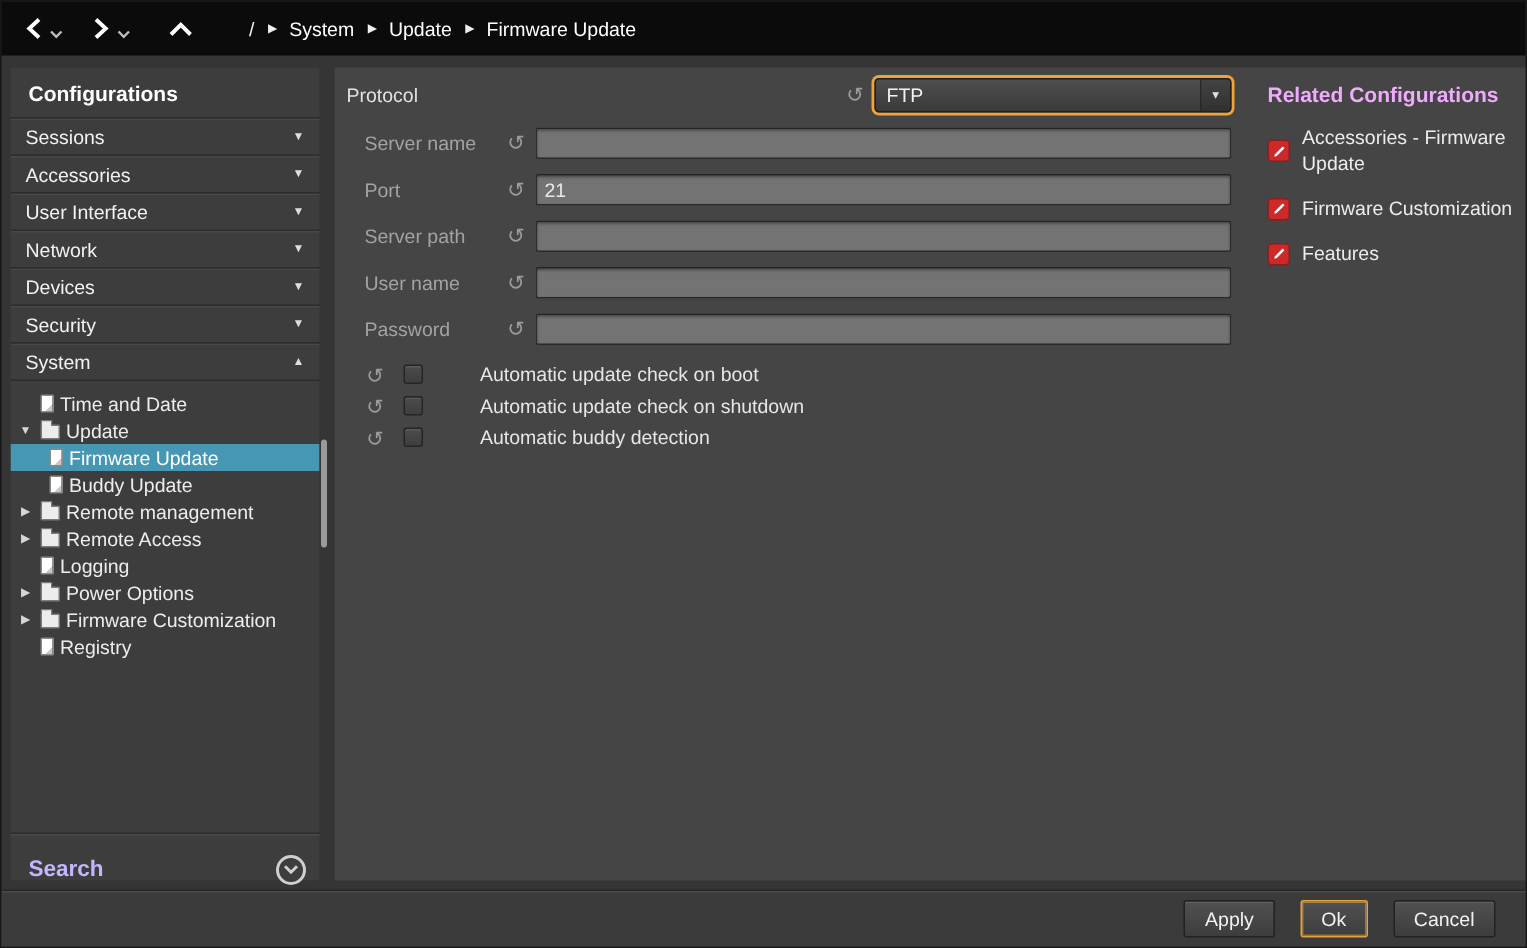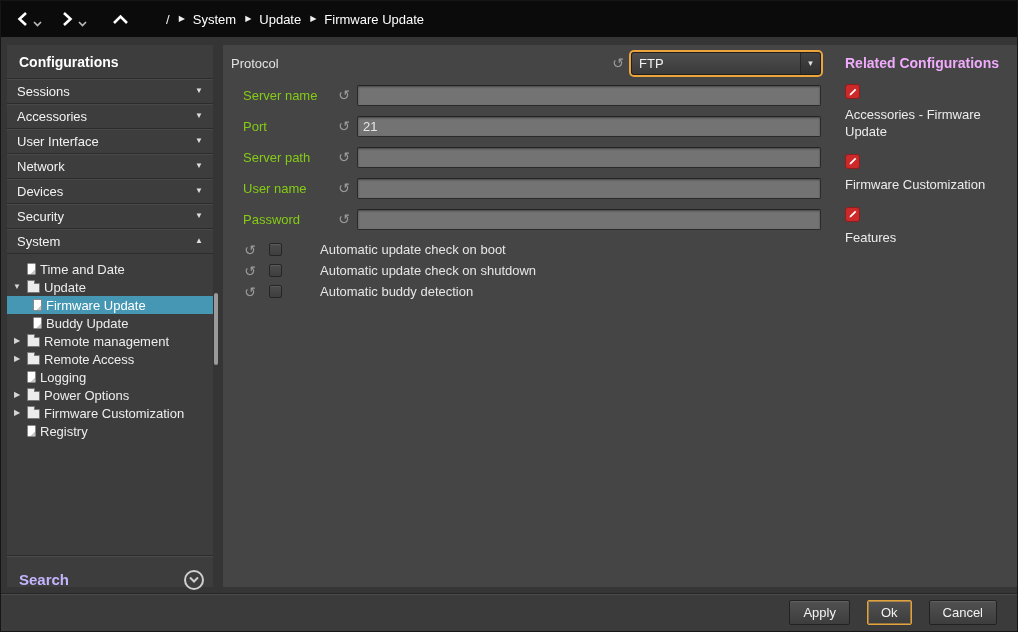--- a/index.html
+++ b/index.html
@@ -94,36 +94,36 @@
 
   .protocol-row { display: flex; align-items: center; height: 24px; margin-bottom: 9px; }
   .form-label { font-size: 13px; color: #e3e3e3; }
   .spacer { flex: 1; }
   .reset-icon {
     width: 18px; flex: none; text-align: center;
     color: #9b9b9b; font-size: 14px; line-height: 1; cursor: pointer;
     margin-right: 4px;
   }
   .combo {
-    width: 190px; height: 23px; flex: none;
+    width: 238px; height: 23px; flex: none;
     background: linear-gradient(#4e4e4e, #3a3a3a);
     border: 1px solid #1f1f1f; border-radius: 3px;
     box-shadow: 0 0 0 2px #eda43b;
     display: flex; align-items: center; cursor: pointer;
   }
   .combo-value { flex: 1; padding-left: 7px; font-size: 13px; color: #f2f2f2; }
   .combo-btn {
     width: 20px; height: 100%; flex: none;
     border-left: 1px solid #262626; background: rgba(0,0,0,0.14);
     display: flex; align-items: center; justify-content: center;
     font-size: 9px; color: #e0e0e0; border-radius: 0 2px 2px 0;
   }
 
   .field-row { display: flex; align-items: center; height: 22px; margin-bottom: 9px; padding-left: 12px; }
-  .field-label { width: 92px; flex: none; font-size: 13px; color: #84cc16; }
+  .field-label { width: 92px; flex: none; font-size: 13px; color: #a3a3a3; }
   .field-input {
     flex: 1; height: 21px; min-width: 0;
     background: #737373; color: #e8e8e8;
     border: 1px solid #2a2a2a; border-top-color: #232323; border-radius: 2px;
     box-shadow: inset 0 1px 2px rgba(0,0,0,0.4);
     font-family: "Liberation Sans", sans-serif; font-size: 13px;
     padding: 0 5px; outline: none;
   }
 
   .check-row { display: flex; align-items: center; height: 21px; padding-left: 10px; gap: 6px; }
@@ -145,21 +145,21 @@
     font-family: "Liberation Sans", sans-serif;
     padding: 4px 13px;
     box-shadow: inset 0 1px 0 rgba(255,255,255,0.09);
     cursor: pointer;
   }
   .btn.focused { border: 1px solid #e2a33d; box-shadow: inset 0 0 0 1px rgba(226,163,61,0.55), inset 0 1px 0 rgba(255,255,255,0.09); }
 
   
   .related { width: 182px; flex: none; padding: 10px 8px 0 10px; }
   .related-title { font-size: 14px; font-weight: bold; color: #f0abfc; margin-bottom: 13px; }
-  .rel-item { display: flex; gap: 8px; margin-bottom: 13px; cursor: pointer; flex-direction: column; }
+  .rel-item { display: flex; align-items: center; gap: 8px; margin-bottom: 13px; cursor: pointer; }
   .rel-icon {
     width: 15px; height: 15px; flex: none; border-radius: 3px;
     background: #cc2a2a; border: 1px solid #8e1d1d;
     display: flex; align-items: center; justify-content: center;
   }
   .rel-label { font-size: 13px; color: #ececec; line-height: 1.3; }
 
   
   .footer {
     height: 38px; flex: none;

